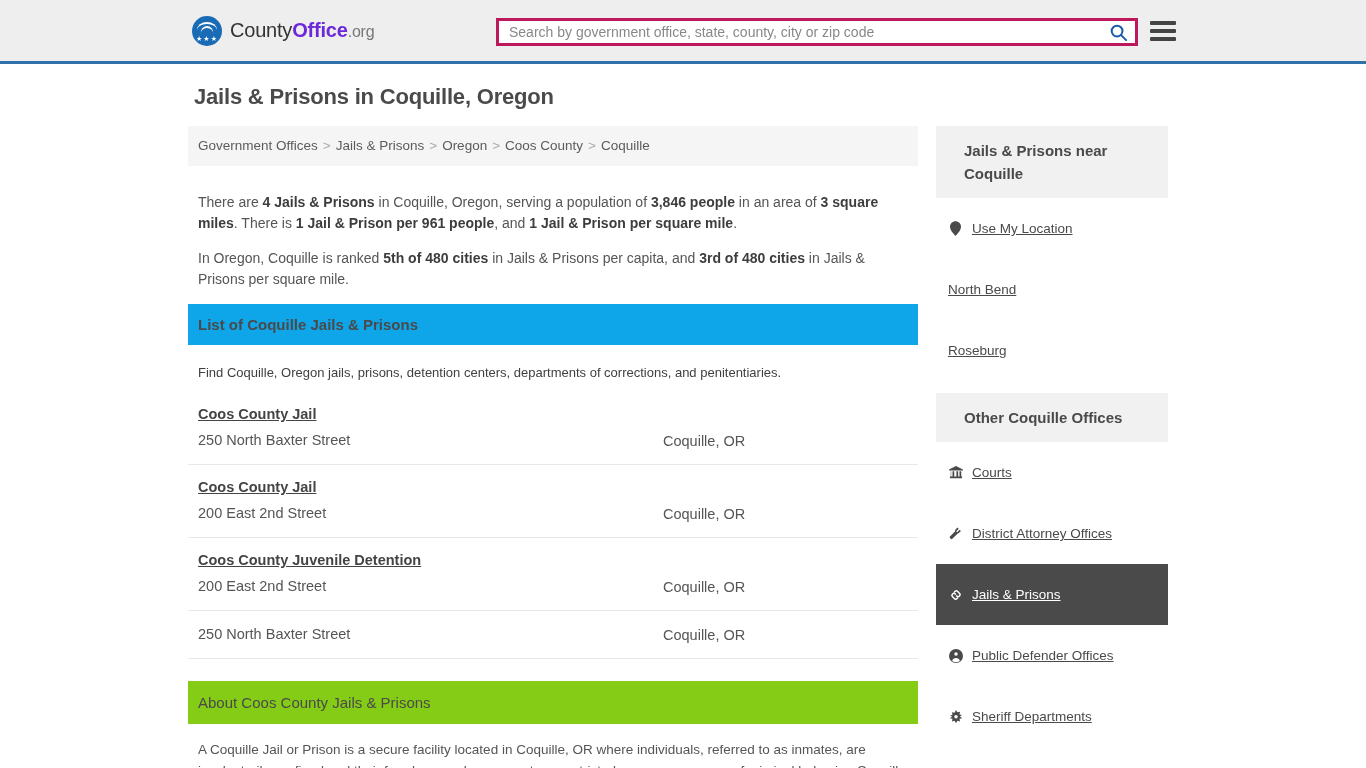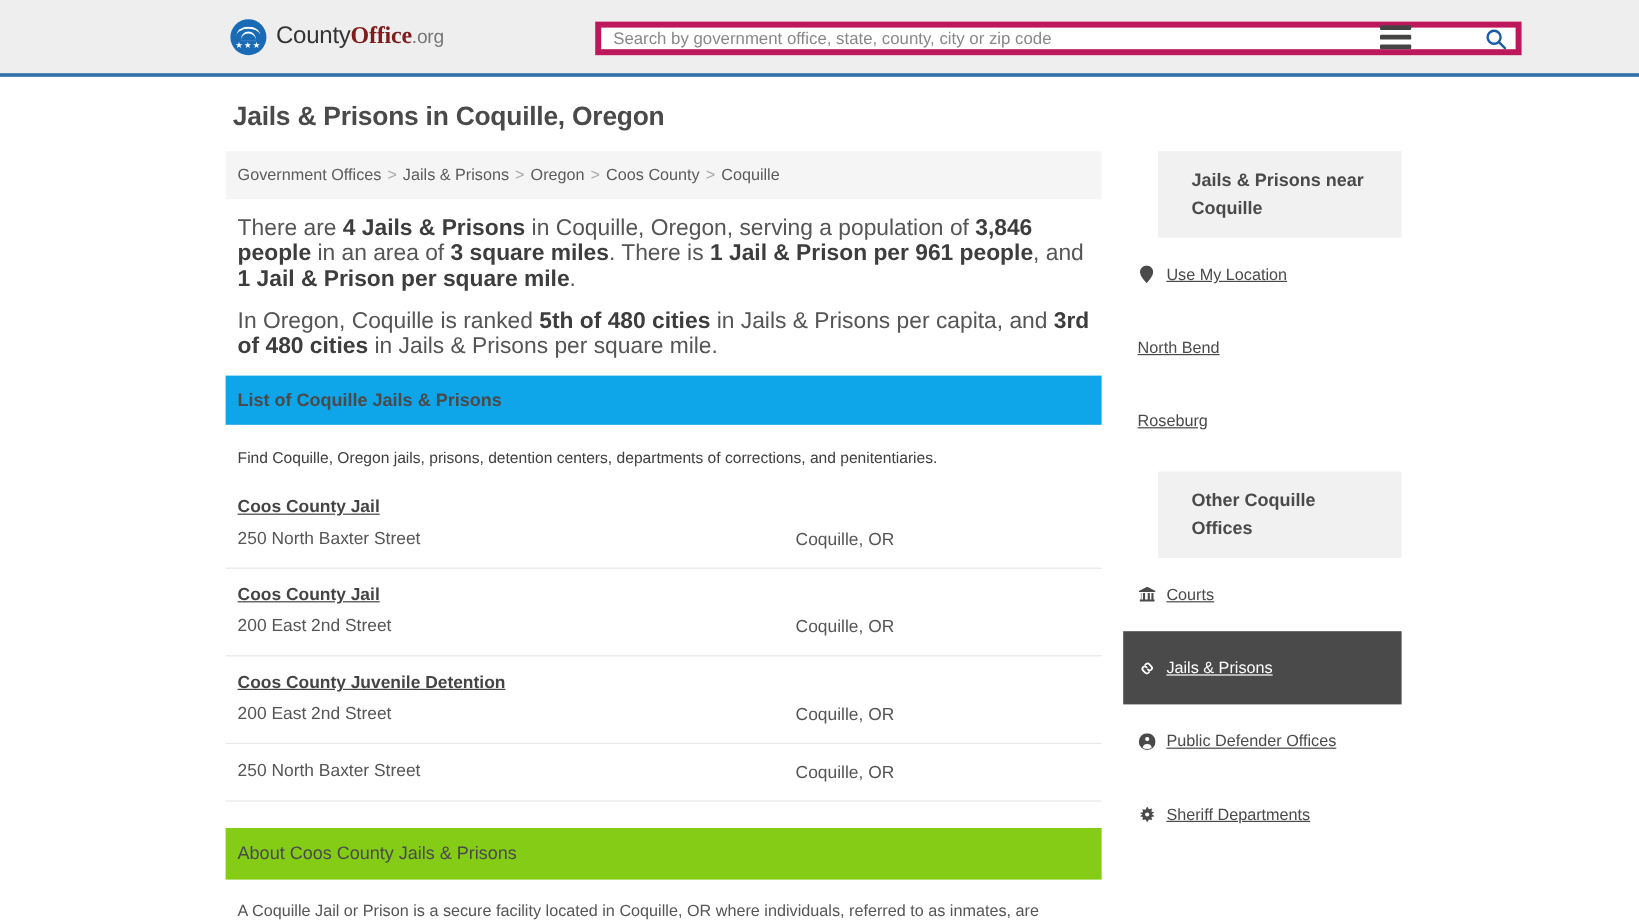--- a/index.html
+++ b/index.html
@@ -62,31 +62,31 @@
     font-size: 7px;
     letter-spacing: 1px;
     line-height: 7px;
   }
   .brand-text {
     font-size: 20px;
     letter-spacing: -0.2px;
     white-space: nowrap;
   }
   .brand-county { color: #333333; }
-  .brand-office { color: #7f1d1d; font-weight: bold; font-family: Liberation Serif, serif; }
+  .brand-office { color: #6d28d9; font-weight: bold; }
   .brand-org { color: #777777; font-size: 16px; }
 
   .search-wrap {
     position: absolute;
     left: 496px;
     top: 18px;
-    width: 772px;
+    width: 642px;
     height: 28px;
     background: #ffffff;
-    border: 5px solid #be185d;
+    border: 3px solid #be185d;
     display: flex;
     align-items: center;
   }
   .search-input {
     flex: 1;
     border: 0;
     outline: none;
     background: transparent;
     font-family: "Liberation Sans", sans-serif;
     font-size: 14px;
@@ -147,24 +147,24 @@
     line-height: 20px;
   }
   .breadcrumb a {
     color: #5b5b5b;
     text-decoration: none;
   }
   .breadcrumb .sep { color: #aaaaaa; margin: 0 5px; }
 
   
   .intro {
-    font-size: 19px;
+    font-size: 14px;
     line-height: 21px;
     color: #555555;
-    margin: 14px 10px 0 10px;
+    margin: 26px 10px 0 10px;
   }
   .intro p { margin: 0 0 14px 0; }
   .intro b { color: #3d3d3d; }
 
   
   .section-head {
     background: #0ea5e9;
     padding: 12px 10px;
     font-size: 15px;
     font-weight: bold;
@@ -226,21 +226,20 @@
   }
 
   
   .side-head {
     background: #f1f1f1;
     padding: 13px 28px;
     font-size: 15px;
     font-weight: bold;
     color: #4a4a4a;
     line-height: 23px;
-    margin-left: 29px;
   }
   .side-list { margin: 0; padding: 0; list-style: none; }
   .side-row {
     display: flex;
     align-items: center;
     gap: 9px;
     padding: 23px 12px;
     cursor: pointer;
   }
   .side-row .side-link {
@@ -375,20 +374,28 @@
 
         <li class="side-row">
           <span class="side-icon">
             <svg width="14" height="14" viewBox="0 0 16 16">
               <path d="M8 0L0 4v1h16V4L8 0zM2 6v6H1v2h14v-2h-1V6h-2v6h-1.5V6h-2v6H6V6H4v6H2.5V6H2z" fill="currentColor"></path>
             </svg>
           </span>
           <a class="side-link" href="#">Courts</a>
         </li>
 
+        <li class="side-row">
+          <span class="side-icon">
+            <svg width="14" height="14" viewBox="0 0 16 16">
+              <path d="M9.7 0.6l-3 3 1.4 1.4 3-3zM12.2 3.1l-3 3 1.4 1.4 3-3zM7.6 4.3L1.1 10.8c-.5.5-.5 1.3 0 1.8l.9.9c.5.5 1.3.5 1.8 0l6.5-6.5z" fill="currentColor"></path>
+            </svg>
+          </span>
+          <a class="side-link" href="#">District Attorney Offices</a>
+        </li>
 
         <li class="side-row active">
           <span class="side-icon">
             <svg width="14" height="14" viewBox="0 0 16 16">
               <path d="M6.2 3.4a3 3 0 014.3 0l2 2a3 3 0 01-4.3 4.3l-.7-.7 1.1-1.1.7.7a1.4 1.4 0 002-2l-2-2a1.4 1.4 0 00-2 0L6.2 5.6 5.1 4.5z" fill="currentColor"></path>
               <path d="M9.8 12.6a3 3 0 01-4.3 0l-2-2a3 3 0 014.3-4.3l.7.7-1.1 1.1-.7-.7a1.4 1.4 0 00-2 2l2 2a1.4 1.4 0 002 0l1.1-1.1 1.1 1.1z" fill="currentColor"></path>
             </svg>
           </span>
           <a class="side-link" href="#">Jails &amp; Prisons</a>
         </li>

